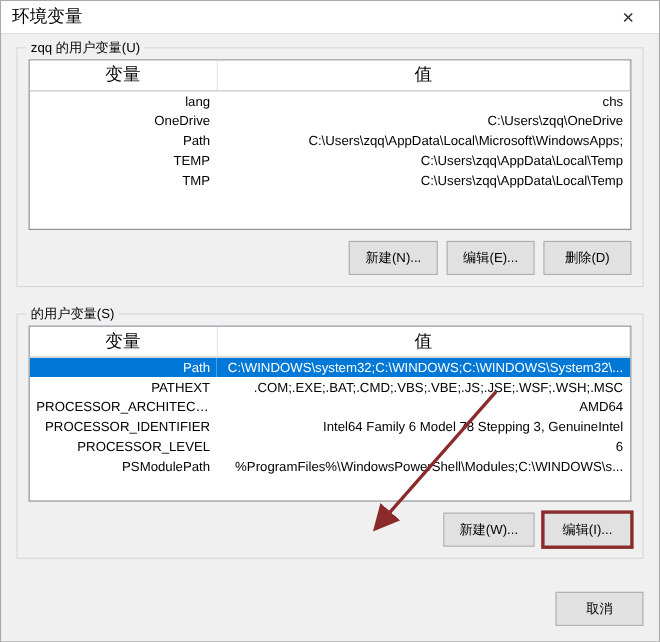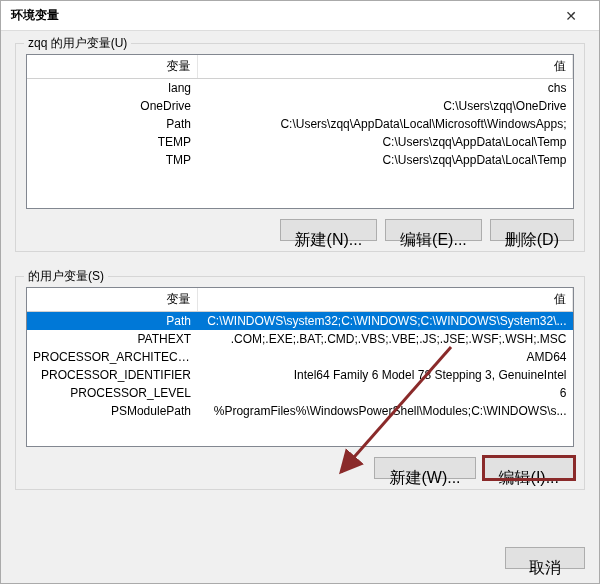--- a/index.html
+++ b/index.html
@@ -19,21 +19,21 @@
     background: #f0f0f0;
   }
   .titlebar {
     height: 30px;
     background: #fff;
     display: flex;
     align-items: center;
     padding: 0 8px 0 10px;
     border-bottom: 1px solid #ddd;
   }
-  .titlebar-title { flex: 1; font-size: 12px; font-weight: bold; }
+  .titlebar-title { flex: 1; font-size: 16px; }
   .close-btn {
     width: 40px;
     height: 28px;
     display: flex;
     align-items: center;
     justify-content: center;
     font-size: 14px;
     color: #333;
     cursor: default;
   }
@@ -67,23 +67,23 @@
   .table-wrap2 {
     height: 160px;
   }
   table.vars {
     width: 100%;
     border-collapse: collapse;
     table-layout: fixed;
   }
   table.vars th {
     background: #fff;
-    text-align: right;
+    text-align: center;
     font-weight: normal;
-    font-size: 12px;
+    font-size: 16px;
     padding: 3px 6px;
     border-right: 1px solid #e5e5e5;
     border-bottom: 1px solid #d0d0d0;
     white-space: nowrap;
   }
   table.vars td {
     padding: 2px 6px;
     font-size: 12px;
     white-space: nowrap;
     overflow: hidden;
@@ -97,26 +97,26 @@
   col.c-name { width: 170px; }
   col.c-value { width: auto; }
   .btn-row {
     display: flex;
     justify-content: flex-end;
     gap: 8px;
     margin-top: 10px;
   }
   button.win {
     min-width: 80px;
-    height: 16px;
+    height: 31px;
     background: #e1e1e1;
     border: 1px solid #adadad;
     font-family: inherit;
-    font-size: 16px;
-    padding: 10px 14px;
+    font-size: 12px;
+    padding: 0 14px;
     cursor: default;
   }
   button.win.highlight {
     outline: 3px solid #8a2a2a;
     outline-offset: -1px;
   }
   button.win.default-btn {
     border: 1px solid #0078d7;
     background: #e5f1fb;
   }

